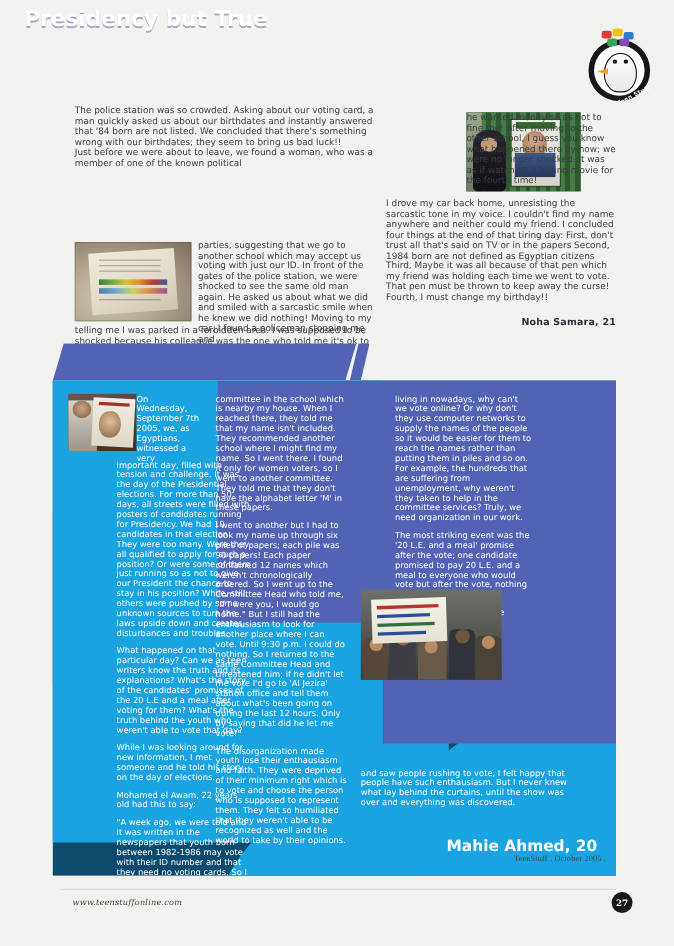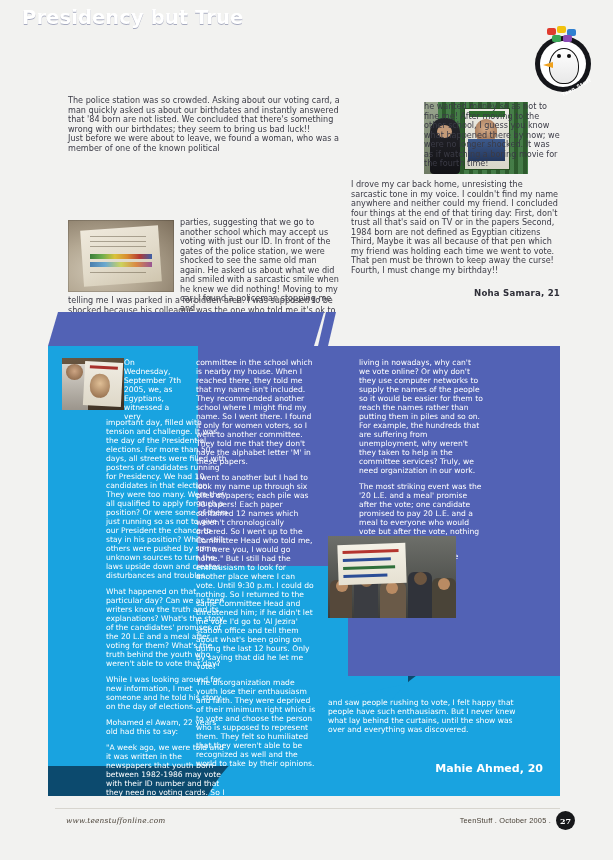--- a/index.html
+++ b/index.html
@@ -133,29 +133,29 @@
   .ph-crowd .p{position:absolute;bottom:0;background:#2e2f2c;border-radius:6px 6px 0 0;}
   .ph-crowd .p1{left:2px;width:22px;height:38px;background:#55483a;}
   .ph-crowd .p2{left:26px;width:24px;height:44px;background:#3b3d42;}
   .ph-crowd .p3{left:52px;width:26px;height:36px;background:#6a5a48;}
   .ph-crowd .p4{left:80px;width:24px;height:46px;background:#30333a;}
   .ph-crowd .p5{left:104px;width:24px;height:40px;background:#4a4438;}
   .ph-crowd .head{position:absolute;border-radius:50%;background:#b98b63;}
 
   .art-byline{
     position:absolute;left:280px;top:416px;width:215px;text-align:right;
-    color:#ffffff;font-size:11px;font-weight:bold;
+    color:#ffffff;font-size:14px;font-weight:bold;
   }
 
   
   .footer-line{position:absolute;left:55px;top:808px;width:505px;height:1px;background:#d7d5cf;}
   .f-url{position:absolute;left:66px;top:816px;font-size:7.4px;color:#4a4238;
     font-family:"DejaVu Serif","Liberation Serif",serif;letter-spacing:.2px;font-style:italic;}
-  .f-right{position:absolute;right:62px;top:816px;font-size:7.4px;color:#4a4238;
-    font-family:Liberation Sans, sans-serif;letter-spacing:.2px;}
+  .f-right{position:absolute;right:62px;top:776px;font-size:7.4px;color:#4a4238;
+    font-family:Liberation Serif, serif;letter-spacing:.2px;}
   .f-page{
     position:absolute;right:38px;top:811px;width:19px;height:19px;border-radius:50%;
     background:#17181a;color:#fff;font-size:8px;font-weight:bold;
     display:flex;align-items:center;justify-content:center;
     font-family:"DejaVu Serif","Liberation Serif",serif;
   }
 
   
   .logo{position:absolute;right:18px;top:22px;width:66px;height:74px;}
   .logo .badge{position:absolute;left:6px;top:14px;width:56px;height:56px;border-radius:50%;

